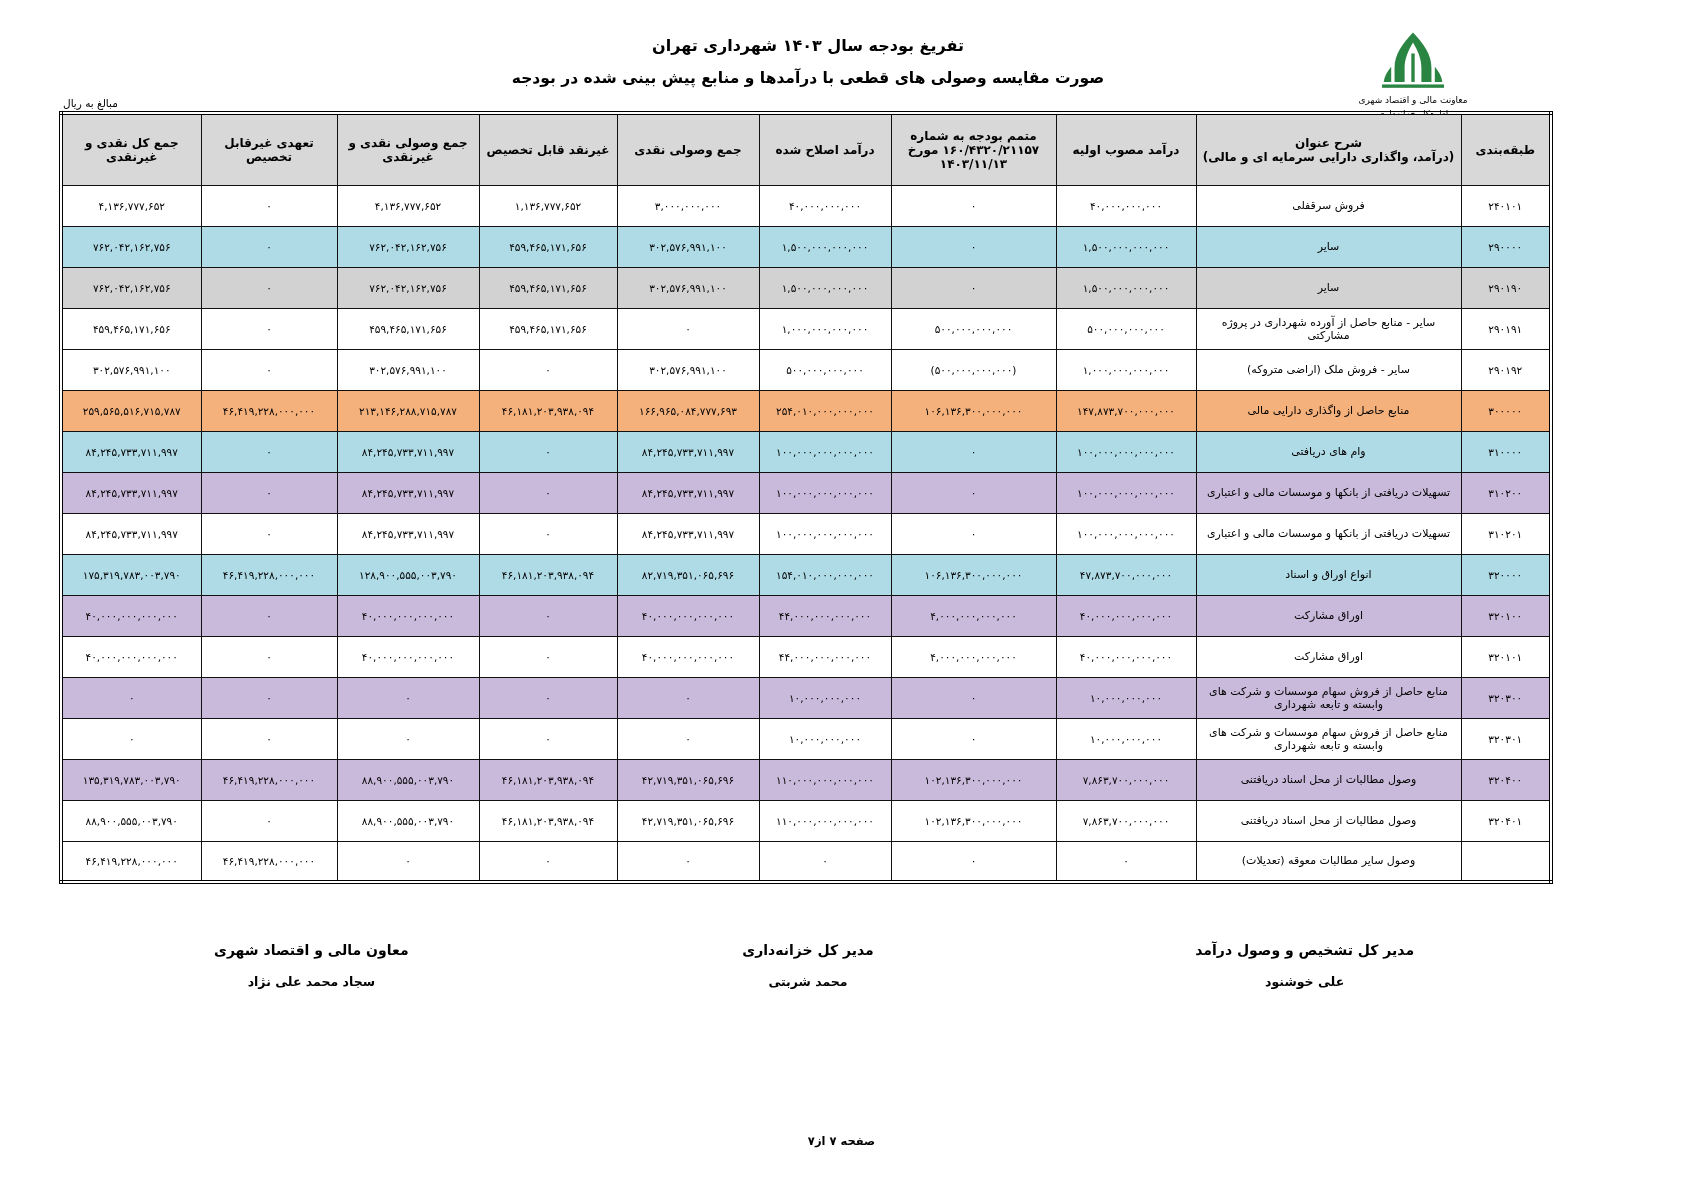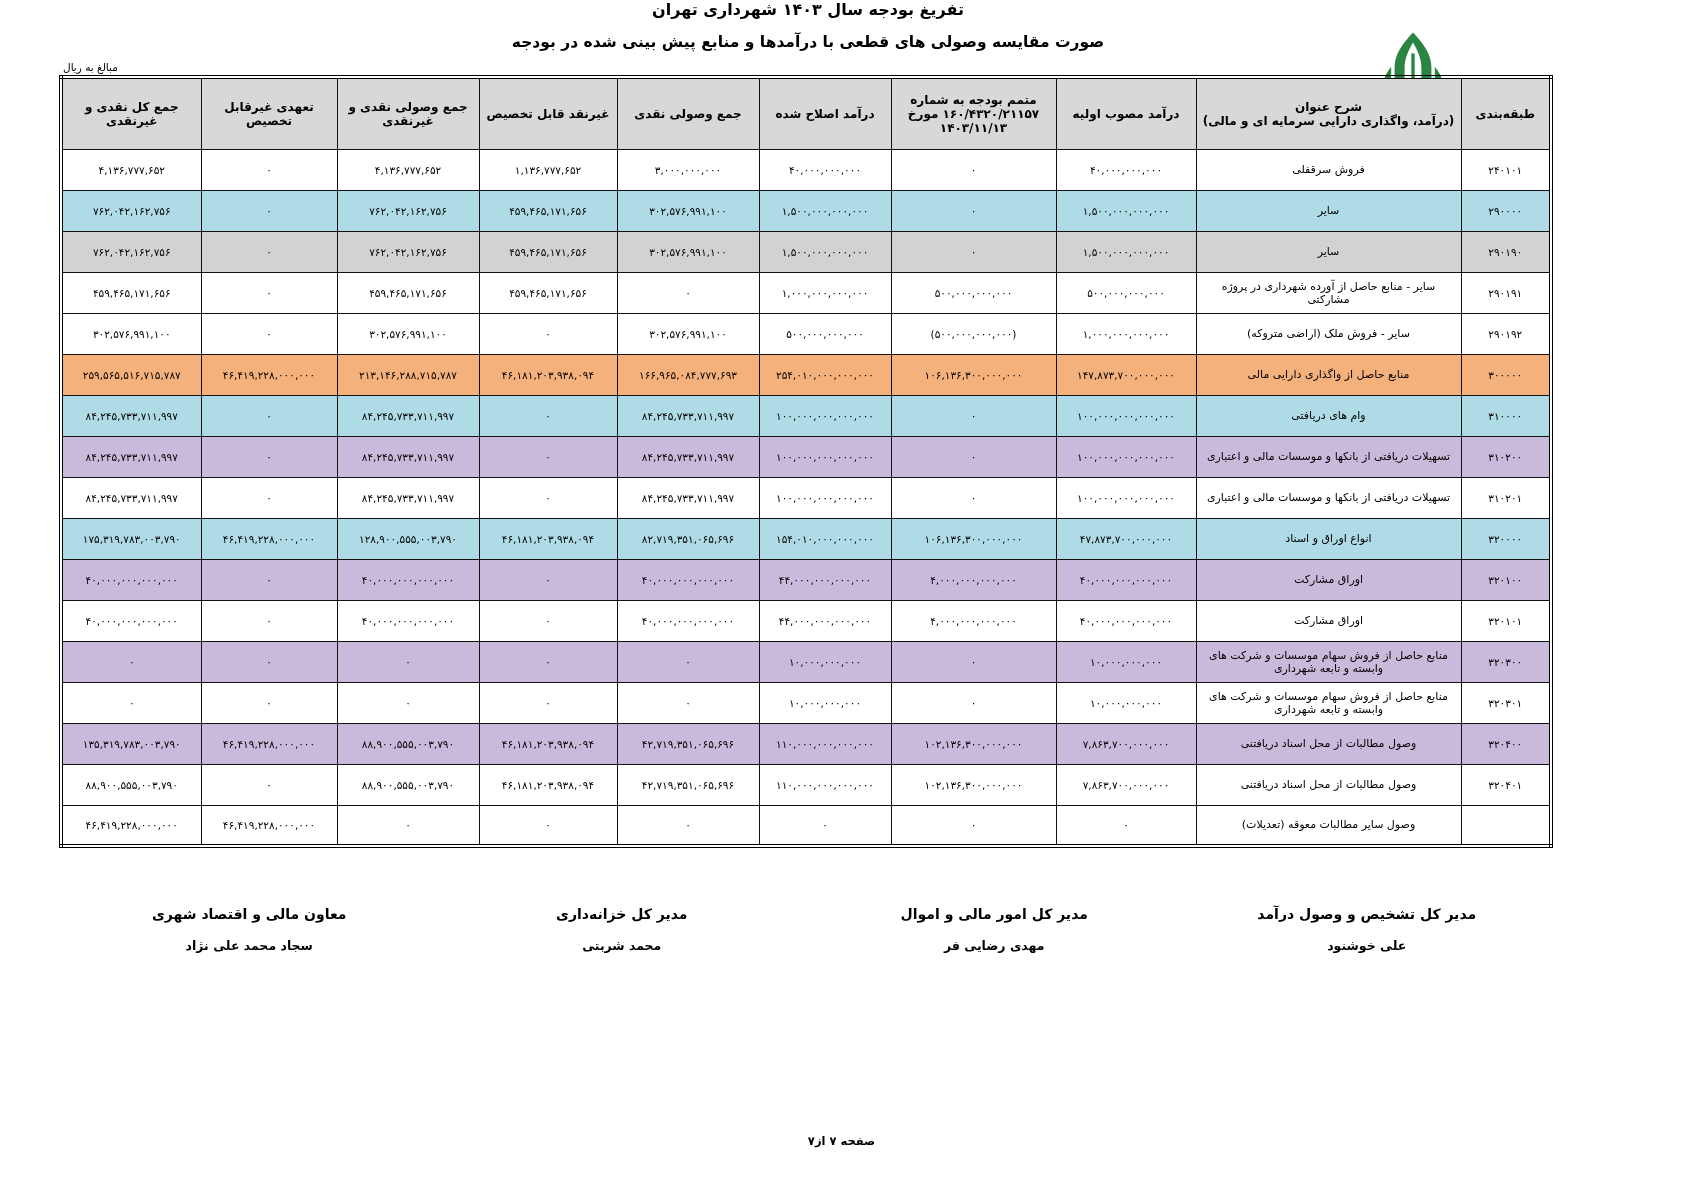--- a/index.html
+++ b/index.html
@@ -3,21 +3,21 @@
 <meta charset="utf-8">
 <style>
   * { box-sizing: border-box; }
   html,body { margin:0; padding:0; }
   body {
     width:1683px; height:1190px; position:relative;
     background:#ffffff; direction:rtl;
     font-family:"DejaVu Sans", sans-serif; color:#000;
   }
   .sheet { position:absolute; top:0; right:130px; left:63px; }
-  .titles { text-align:center; }
+  .titles { text-align:center; padding-top:36px; }
   .title-1 { font-weight:bold; font-size:16px; }
   .title-2 { font-weight:bold; font-size:15.5px; margin-top:14px; }
   .logo-block { position:absolute; top:30px; right:210px; width:120px; text-align:center; }
   .logo-block svg { display:block; margin:0 auto; }
   .logo-text { font-size:9px; line-height:1.35; margin-top:2px; }
   .currency-note { font-size:10.5px; text-align:left; margin:10px 0 2px 0; }
   table.budget {
     width:1490px; border-collapse:collapse; table-layout:fixed;
     border:4px double #000; margin-top:2px;
   }
@@ -307,24 +307,20 @@
         </tr>
       </tbody>
   </table>
 
   <div class="signatures">
     <div class="sig">
       <div class="sig-title">مدیر کل تشخیص و وصول درآمد</div>
       <div class="sig-name">علی خوشنود</div>
     </div>
     <div class="sig">
-      <div class="sig-title">مدیر کل امور مالی و اموال</div>
-      <div class="sig-name">مهدی رضایی فر</div>
-    </div>
-    <div class="sig">
       <div class="sig-title">مدیر کل خزانه‌داری</div>
       <div class="sig-name">محمد شربتی</div>
     </div>
     <div class="sig">
       <div class="sig-title">معاون مالی و اقتصاد شهری</div>
       <div class="sig-name">سجاد محمد علی نژاد</div>
     </div>
   </div>
 </div>
 

